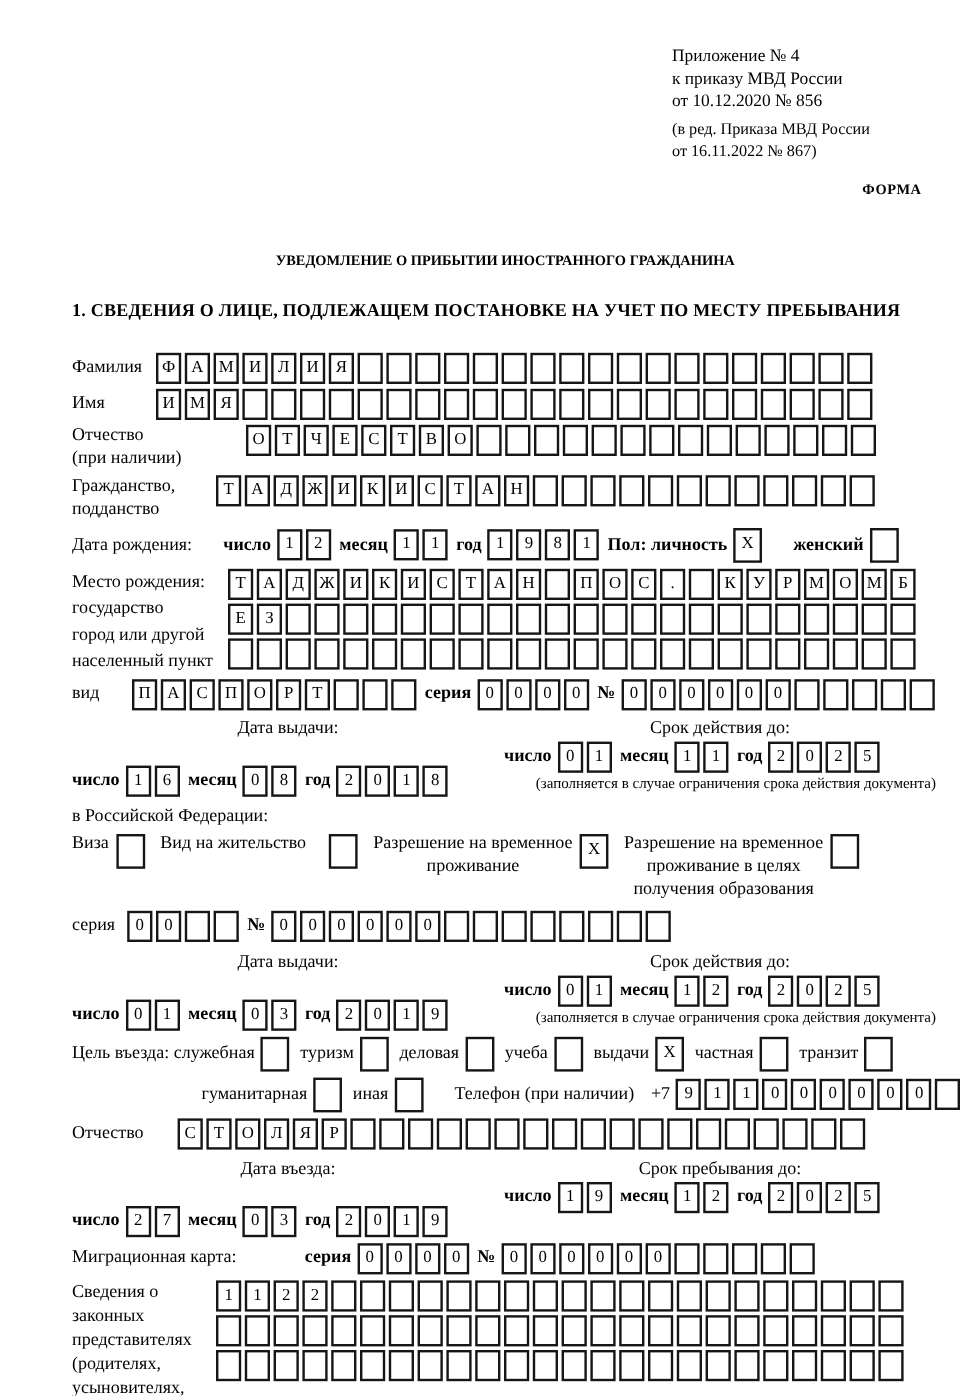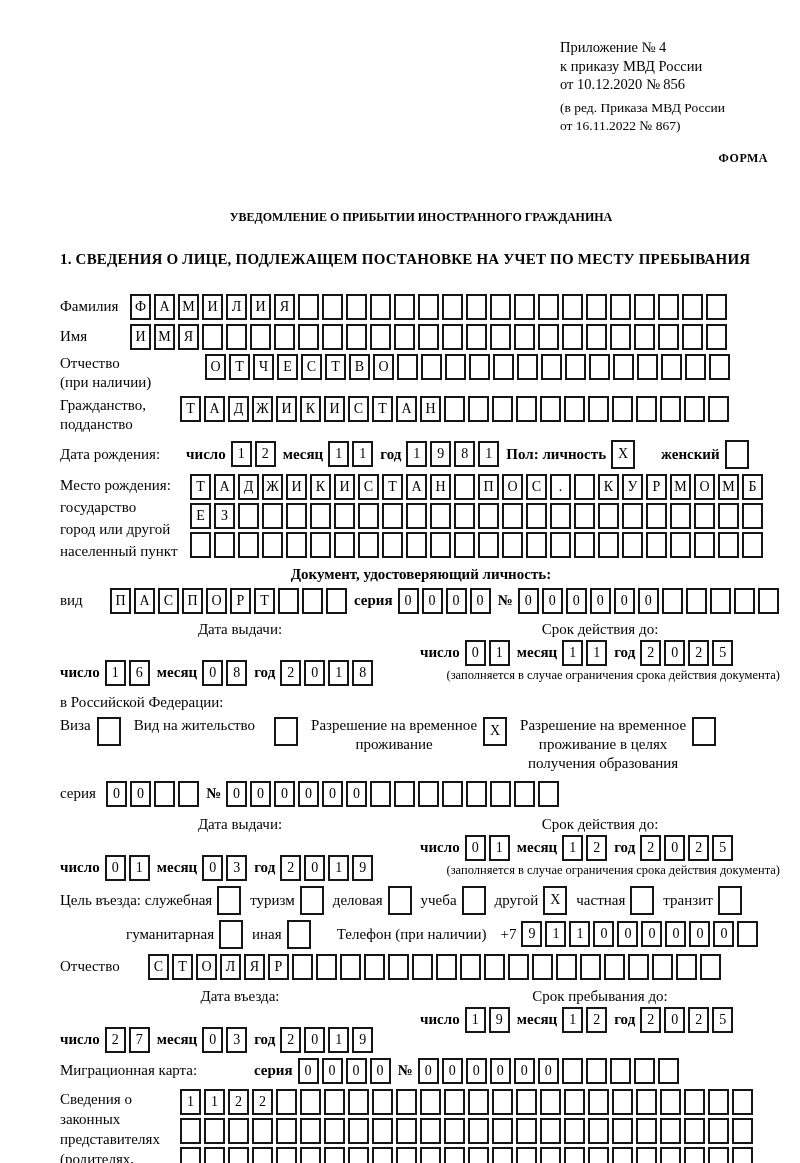--- a/index.html
+++ b/index.html
@@ -48,21 +48,21 @@
   .plain-line { font-size:15px; line-height:22px; }
   .permits { display:flex; align-items:flex-start; margin:3px 0 6px 0; }
   .permits .plabel { font-size:15px; line-height:19px; margin-right:6px; }
   .permits .center { text-align:center; }
   .permits .ml { margin-left:13px; }
   .permits .cells { margin-top:1px; }
 
   .purpose-row { display:flex; align-items:center; margin-bottom:5px; font-size:15px; }
   .purpose-row .pl { margin:0 5px 0 9px; flex:0 0 auto; }
   .purpose-row .pl.first { margin-left:0; }
-  .indent { margin-left:66px; }
+  .indent { margin-left:108px; }
   .gap-l { margin-left:26px !important; }
   .rep-row .label { line-height:20px; }
 </style>
 </head>
 <body>
 
 <div class="page">
 
   <div class="appendix">
     <div class="pre">Приложение № 4
@@ -310,21 +310,20 @@
           <span class="cell">&nbsp;</span>
           <span class="cell">&nbsp;</span>
           <span class="cell">&nbsp;</span>
           <span class="cell">&nbsp;</span>
           <span class="cell">&nbsp;</span>
           <span class="cell">&nbsp;</span>
         </span>
     </div>
   </div>
 
-  <div class="doc-heading">Документ, удостоверяющий личность:</div>
 
   <div class="row vcenter">
     <span class="label w45">вид</span>
     <span class="cells" style="margin-left:12px;">
         <span class="cell">П</span>
         <span class="cell">А</span>
         <span class="cell">С</span>
         <span class="cell">П</span>
         <span class="cell">О</span>
         <span class="cell">Р</span>
@@ -513,21 +512,21 @@
         <span class="cell">&nbsp;</span>
       </span>
     <span class="pl">деловая</span>
     <span class="cells cb">
         <span class="cell">&nbsp;</span>
       </span>
     <span class="pl">учеба</span>
     <span class="cells cb">
         <span class="cell">&nbsp;</span>
       </span>
-    <span class="pl">другой</span>
+    <span class="pl">выдачи</span>
     <span class="cells cb">
         <span class="cell">X</span>
       </span>
     <span class="pl">частная</span>
     <span class="cells cb">
         <span class="cell">&nbsp;</span>
       </span>
     <span class="pl">транзит</span>
     <span class="cells cb">
         <span class="cell">&nbsp;</span>

